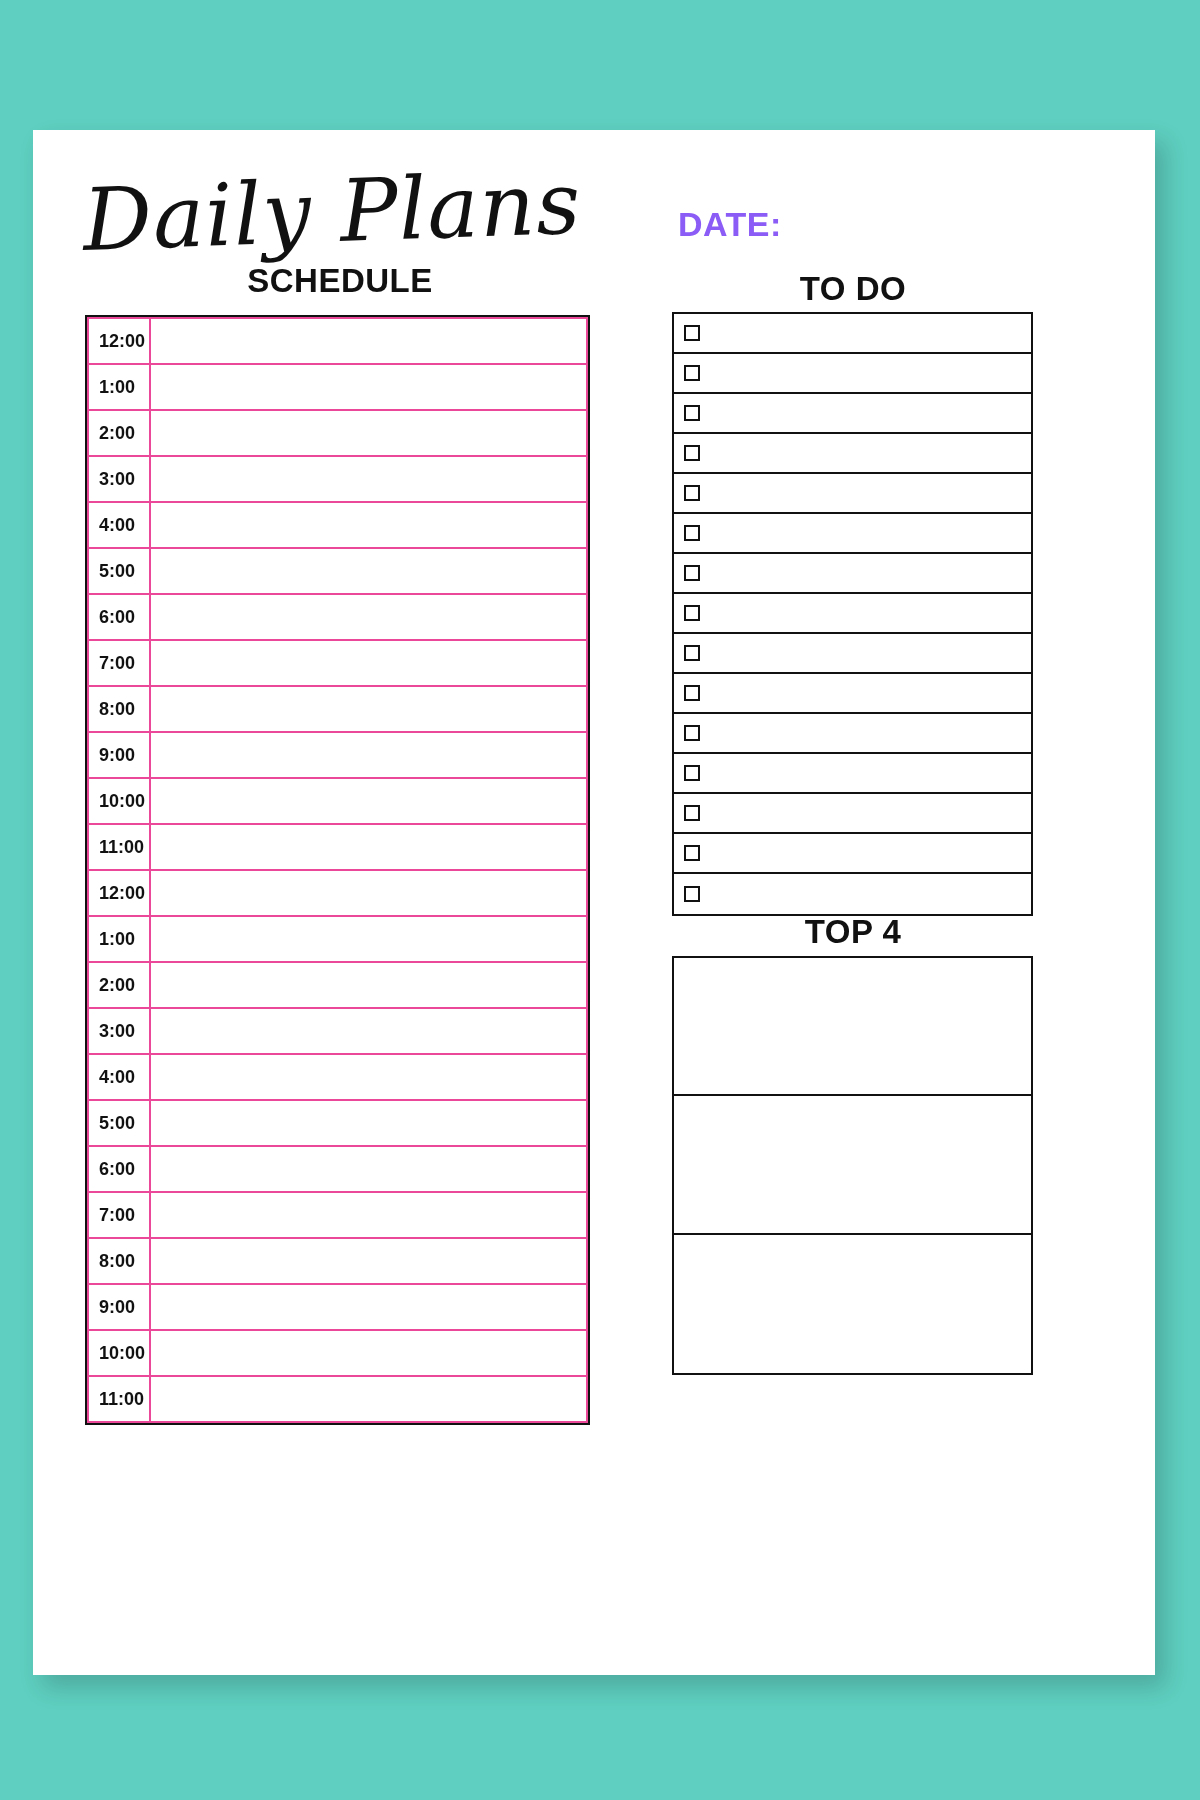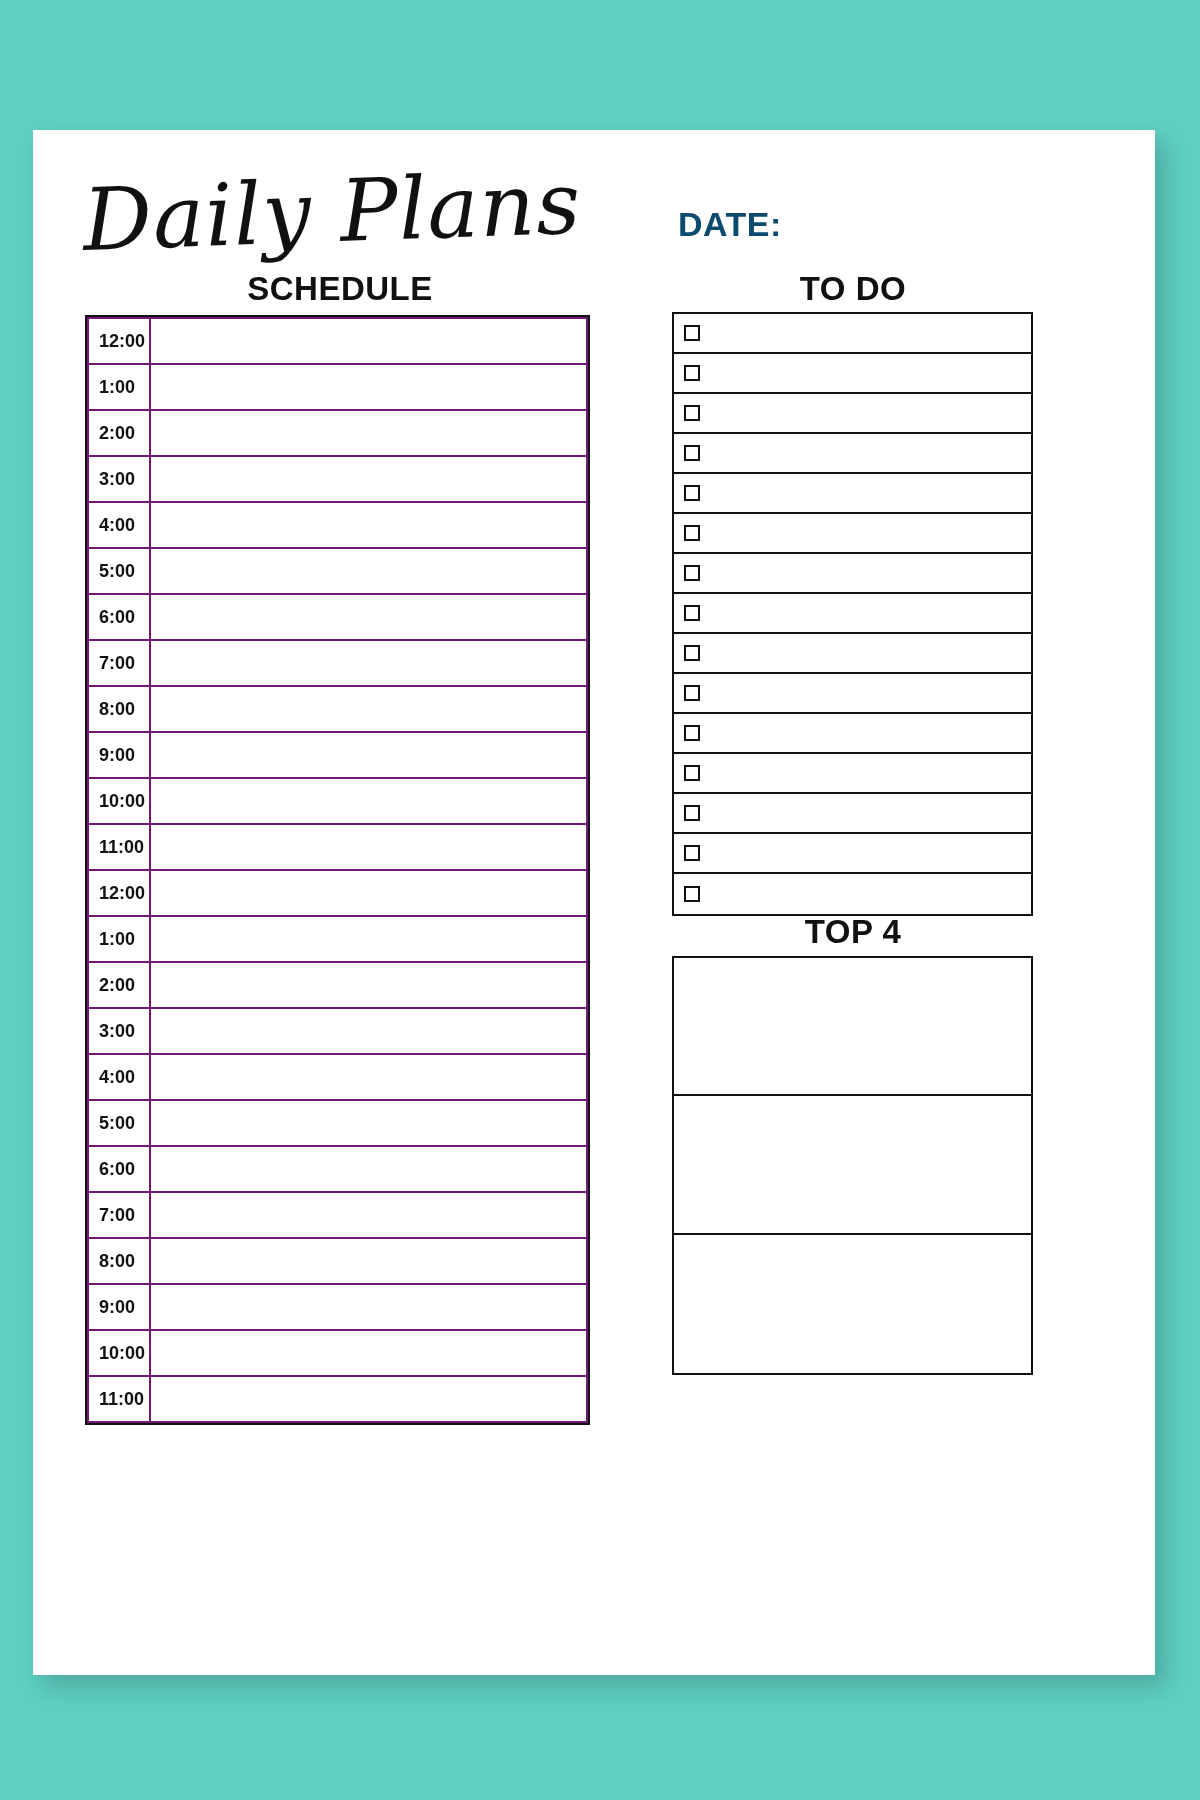--- a/index.html
+++ b/index.html
@@ -50,36 +50,36 @@
     transform-origin: left center;
     line-height: 130px;
   }
 
   .date-label {
     position: absolute;
     left: 645px;
     top: 75px;
     font-size: 34px;
     font-weight: bold;
-    color: #0c4a6e;
+    color: #8b5cf6;
     letter-spacing: 0.5px;
   }
 
   
   .heading {
     position: absolute;
     font-size: 33px;
     font-weight: bold;
     color: #111111;
     letter-spacing: 0.5px;
     text-align: center;
   }
   .heading-schedule {
     left: 52px;
-    top: 140px;
+    top: 132px;
     width: 510px;
   }
   .heading-todo {
     left: 640px;
     top: 140px;
     width: 360px;
   }
   .heading-top3 {
     left: 640px;
     top: 783px;
@@ -94,21 +94,21 @@
     width: 505px;
     border: 2px solid #111111;
     border-collapse: collapse;
     box-sizing: border-box;
   }
   .schedule table {
     border-collapse: collapse;
     width: 100%;
   }
   .schedule td {
-    border: 2px solid #701a75;
+    border: 2px solid #ec4899;
     height: 46px;
     box-sizing: border-box;
   }
   .schedule td.time {
     width: 62px;
     font-size: 18px;
     font-weight: bold;
     color: #111111;
     padding-left: 10px;
     text-align: left;

